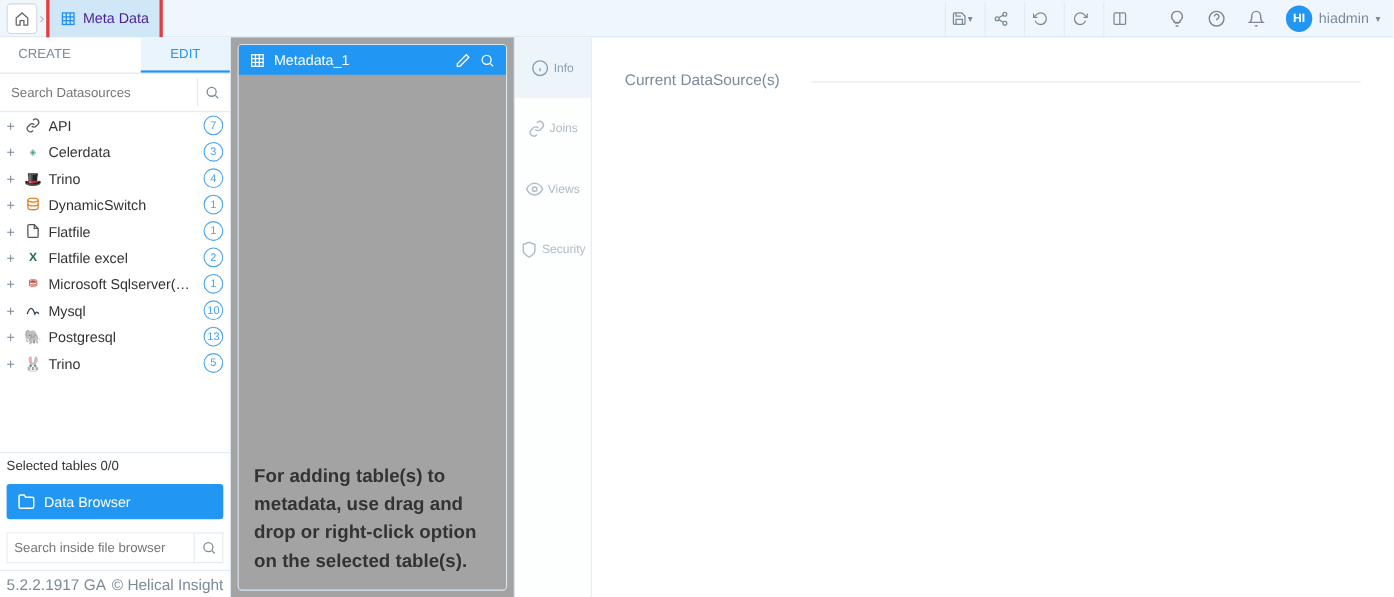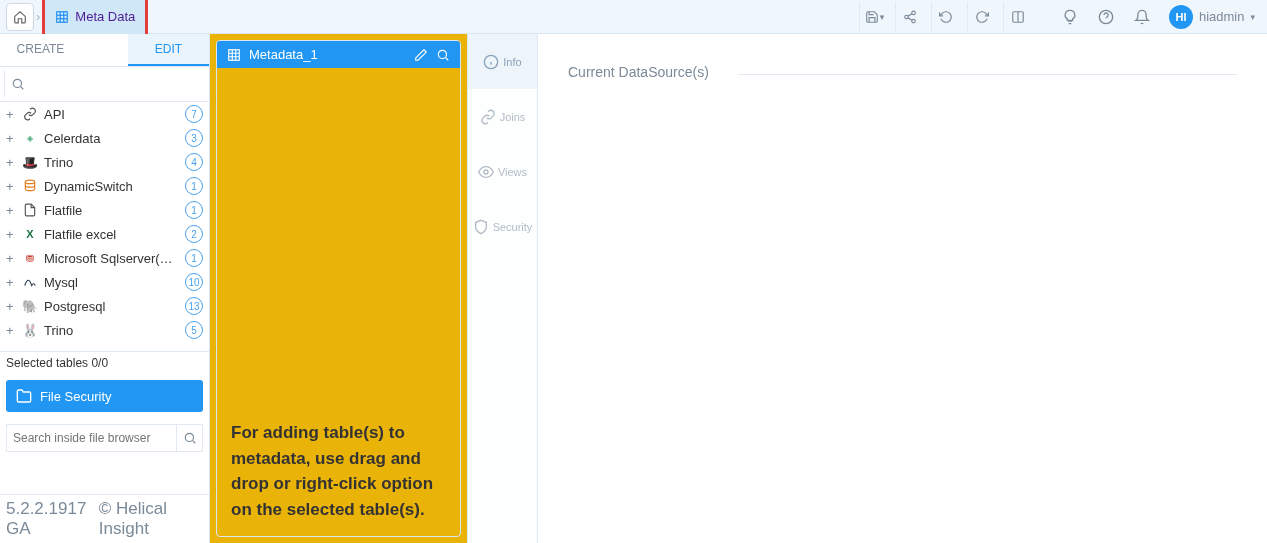--- a/index.html
+++ b/index.html
@@ -37,24 +37,24 @@
 .ds-item .plus { color: #7b8a99; width: 10px; }
 .ds-item .kindicon { width: 16px; height: 16px; display: flex; align-items: center; justify-content: center; color: #555; }
 .ds-item .label { flex: 1; white-space: nowrap; overflow: hidden; text-overflow: ellipsis; color: #333; }
 .ds-item .count { min-width: 18px; height: 18px; border-radius: 50%; border: 1px solid #4aa3f0; color: #4aa3f0; font-size: 10px; display: flex; align-items: center; justify-content: center; }
 
 .sel-text { padding: 4px 6px; font-size: 12px; color: #333; border-top: 1px solid #e1eaf2; }
 .file-browser-btn { margin: 6px; background: #2196f3; color: #fff; border-radius: 3px; padding: 8px 10px; display: flex; align-items: center; gap: 8px; }
 .fb-search { margin: 6px; border: 1px solid #e1eaf2; display: flex; align-items: center; }
 .fb-search input { flex: 1; border: none; padding: 6px; font-size: 12px; color: #0c4a6e; outline: none; }
 .fb-search .sbtn { width: 26px; height: 26px; border-left: 1px solid #e1eaf2; display: flex; align-items: center; justify-content: center; color: #7b8a99; }
-.footer { display: flex; justify-content: space-between; align-items: center; padding: 4px 6px; font-size: 17px; color: #7b8a99; border-top: 1px solid #e1eaf2; margin-top: 36px; }
-
-
-.mid-panel { flex: 0 0 258px; border-right: 1px solid #d9e6f2; background: #eab308; padding: 6px; display: flex; flex-direction: column; }
+.footer { display: flex; justify-content: space-between; align-items: center; padding: 4px 6px; font-size: 14px; color: #7b8a99; border-top: 1px solid #e1eaf2; }
+
+
+.mid-panel { flex: 0 0 258px; border-right: 1px solid #d9e6f2; background: #a3a3a3; padding: 6px; display: flex; flex-direction: column; }
 .md-card { border: 1px solid #d9e6f2; border-radius: 4px; flex: 1; display: flex; flex-direction: column; overflow: hidden; }
 .md-header { background: #2196f3; color: #fff; padding: 6px 10px; display: flex; align-items: center; gap: 8px; }
 .md-header .title { flex: 1; }
 .md-body { flex: 1; display: flex; align-items: flex-end; padding: 14px; }
 .md-hint { font-size: 17px; color: #333; font-weight: bold; line-height: 1.5; }
 
 
 .side-strip { width: 70px; border-right: 1px solid #e1eaf2; background: #fdfefe; display: flex; flex-direction: column; }
 .strip-item { height: 55px; display: flex; flex-direction: row; align-items: center; justify-content: center; gap: 4px; color: #b0bcc7; font-size: 11px; }
 .strip-item.active { background: #edf5fb; color: #8aa2b8; }
@@ -152,20 +152,21 @@
 </div>
 
 <div class="main">
 
   <div class="sidebar">
     <div class="tabs">
       <div class="tab">CREATE</div>
       <div class="tab active">EDIT</div>
     </div>
     <div class="search-row">
+      <input placeholder="Search Datasources" style="">
       <div class="sbtn">
         <svg width="14" height="14" viewBox="0 0 24 24" fill="none" stroke="currentColor" stroke-width="2">
             <circle cx="11" cy="11" r="7"></circle>
             <line x1="21" y1="21" x2="16.65" y2="16.65"></line>
           </svg>
       </div>
     </div>
     <div class="ds-list">
       <div class="ds-item">
         <span class="plus">+</span>
@@ -246,21 +247,21 @@
         <span class="kindicon">🐰</span>
         <span class="label">Trino</span>
         <span class="count">5</span>
       </div>
     </div>
     <div class="sel-text">Selected tables 0/0</div>
     <div class="file-browser-btn">
       <svg width="16" height="16" viewBox="0 0 24 24" fill="none" stroke="#fff" stroke-width="2">
           <path d="M22 19a2 2 0 0 1-2 2H4a2 2 0 0 1-2-2V5a2 2 0 0 1 2-2h5l2 3h9a2 2 0 0 1 2 2z"></path>
         </svg>
-      <span>File Security</span>
+      <span>Data Browser</span>
     </div>
     <div class="fb-search">
       <input placeholder="Search inside file browser" style="">
       <div class="sbtn">
         <svg width="14" height="14" viewBox="0 0 24 24" fill="none" stroke="currentColor" stroke-width="2">
             <circle cx="11" cy="11" r="7"></circle>
             <line x1="21" y1="21" x2="16.65" y2="16.65"></line>
           </svg>
       </div>
     </div>

